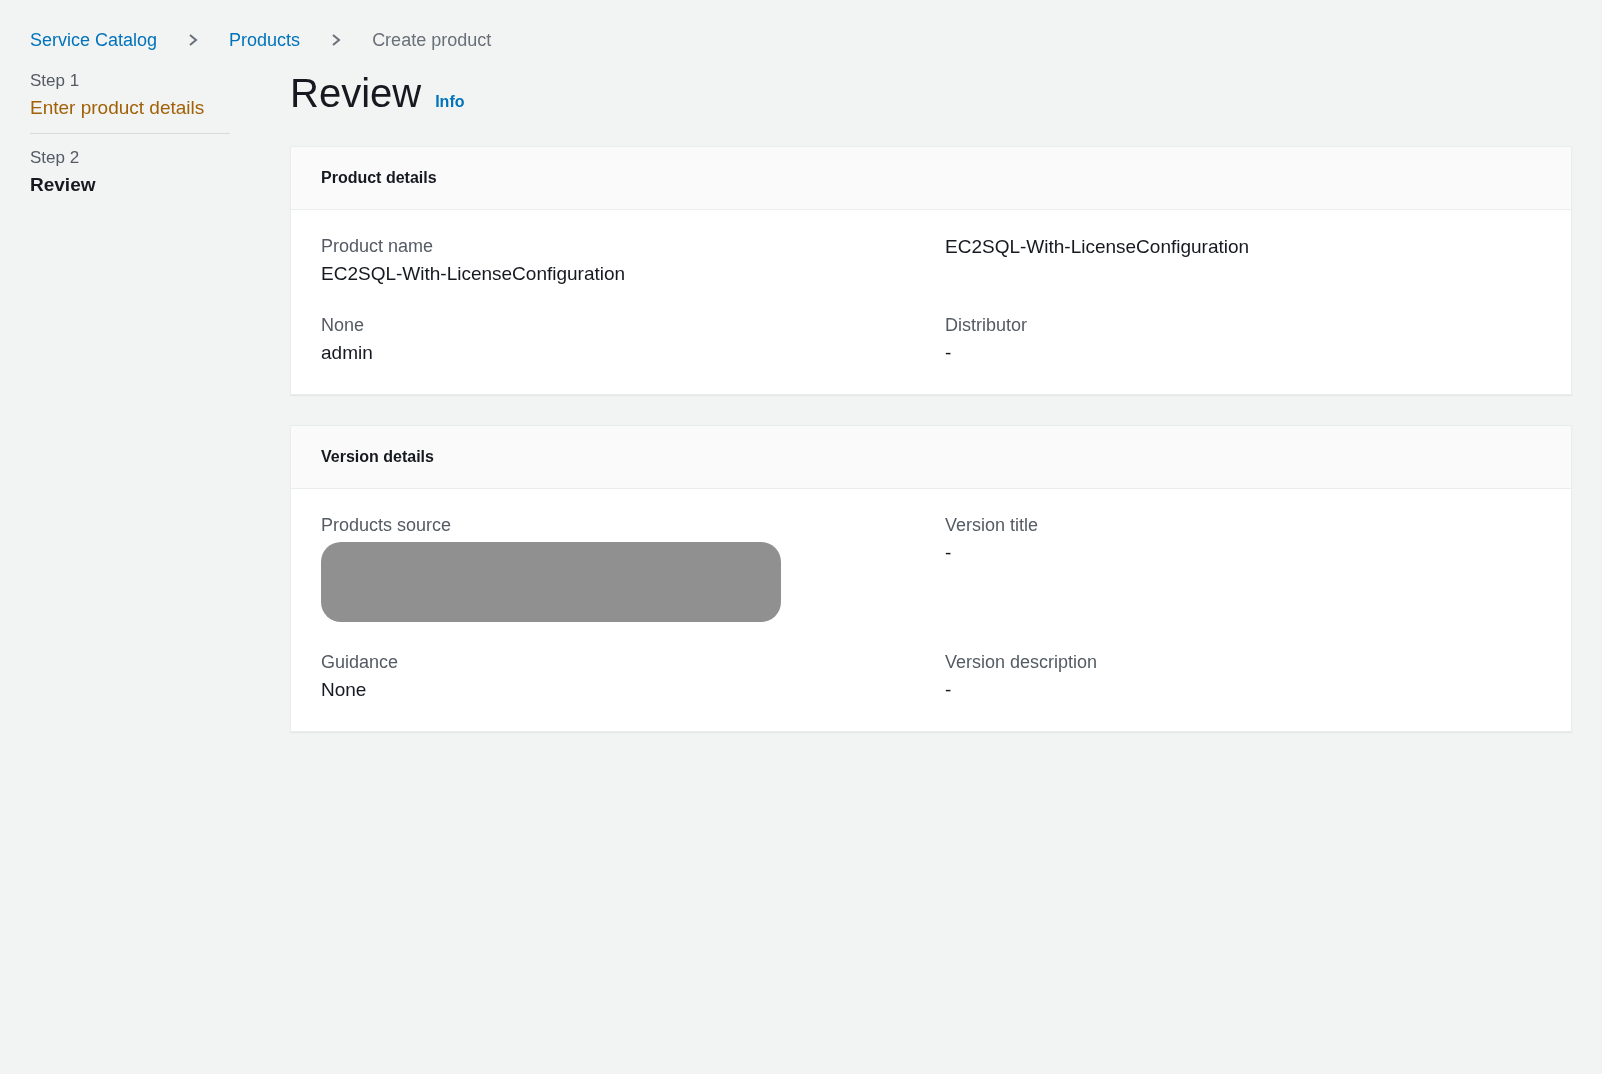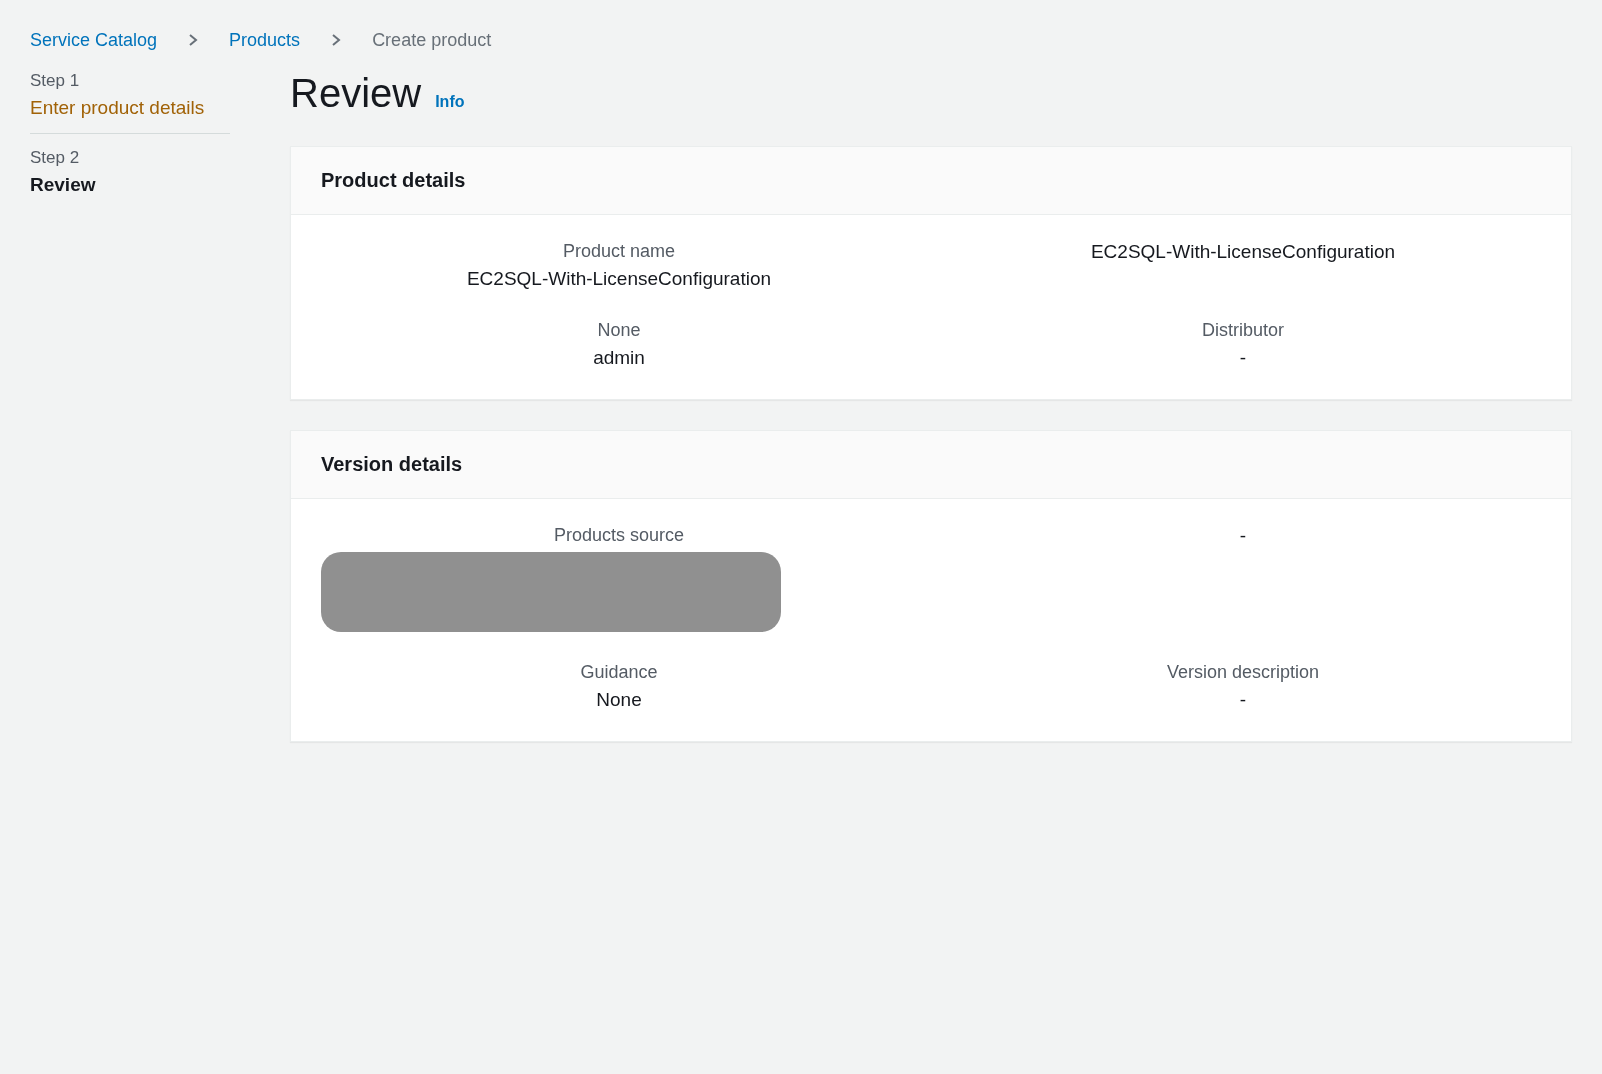--- a/index.html
+++ b/index.html
@@ -87,32 +87,31 @@
       border: 1px solid #eaeded;
       box-shadow: 0 1px 1px rgba(0,0,0,0.05);
       margin-bottom: 30px;
     }
     .panel-header {
       padding: 22px 30px;
       border-bottom: 1px solid #eaeded;
       background: #fafafa;
     }
     .panel-title {
-      font-size: 20px;
+      font-size: 16px;
       font-weight: 700;
       color: #16191f;
     }
     .panel-body {
       padding: 26px 30px 30px 30px;
     }
     .field-row {
       display: flex;
       gap: 28px;
       margin-bottom: 30px;
-      text-align: center;
     }
     .field-row:last-child {
       margin-bottom: 0;
     }
     .field {
       flex: 1;
     }
     .field-label {
       color: #545b64;
       font-size: 18px;
@@ -205,20 +204,21 @@
       <div class="panel-header">
         <h2 class="panel-title">Version details</h2>
       </div>
       <div class="panel-body">
         <div class="field-row">
           <div class="field">
             <div class="field-label">Products source</div>
             <div class="redacted"></div>
           </div>
           <div class="field">
+            <div class="field-label">Version title</div>
             <div class="field-value">-</div>
           </div>
         </div>
         <div class="field-row">
           <div class="field">
             <div class="field-label">Guidance</div>
             <div class="field-value">None</div>
           </div>
           <div class="field">
             <div class="field-label">Version description</div>

